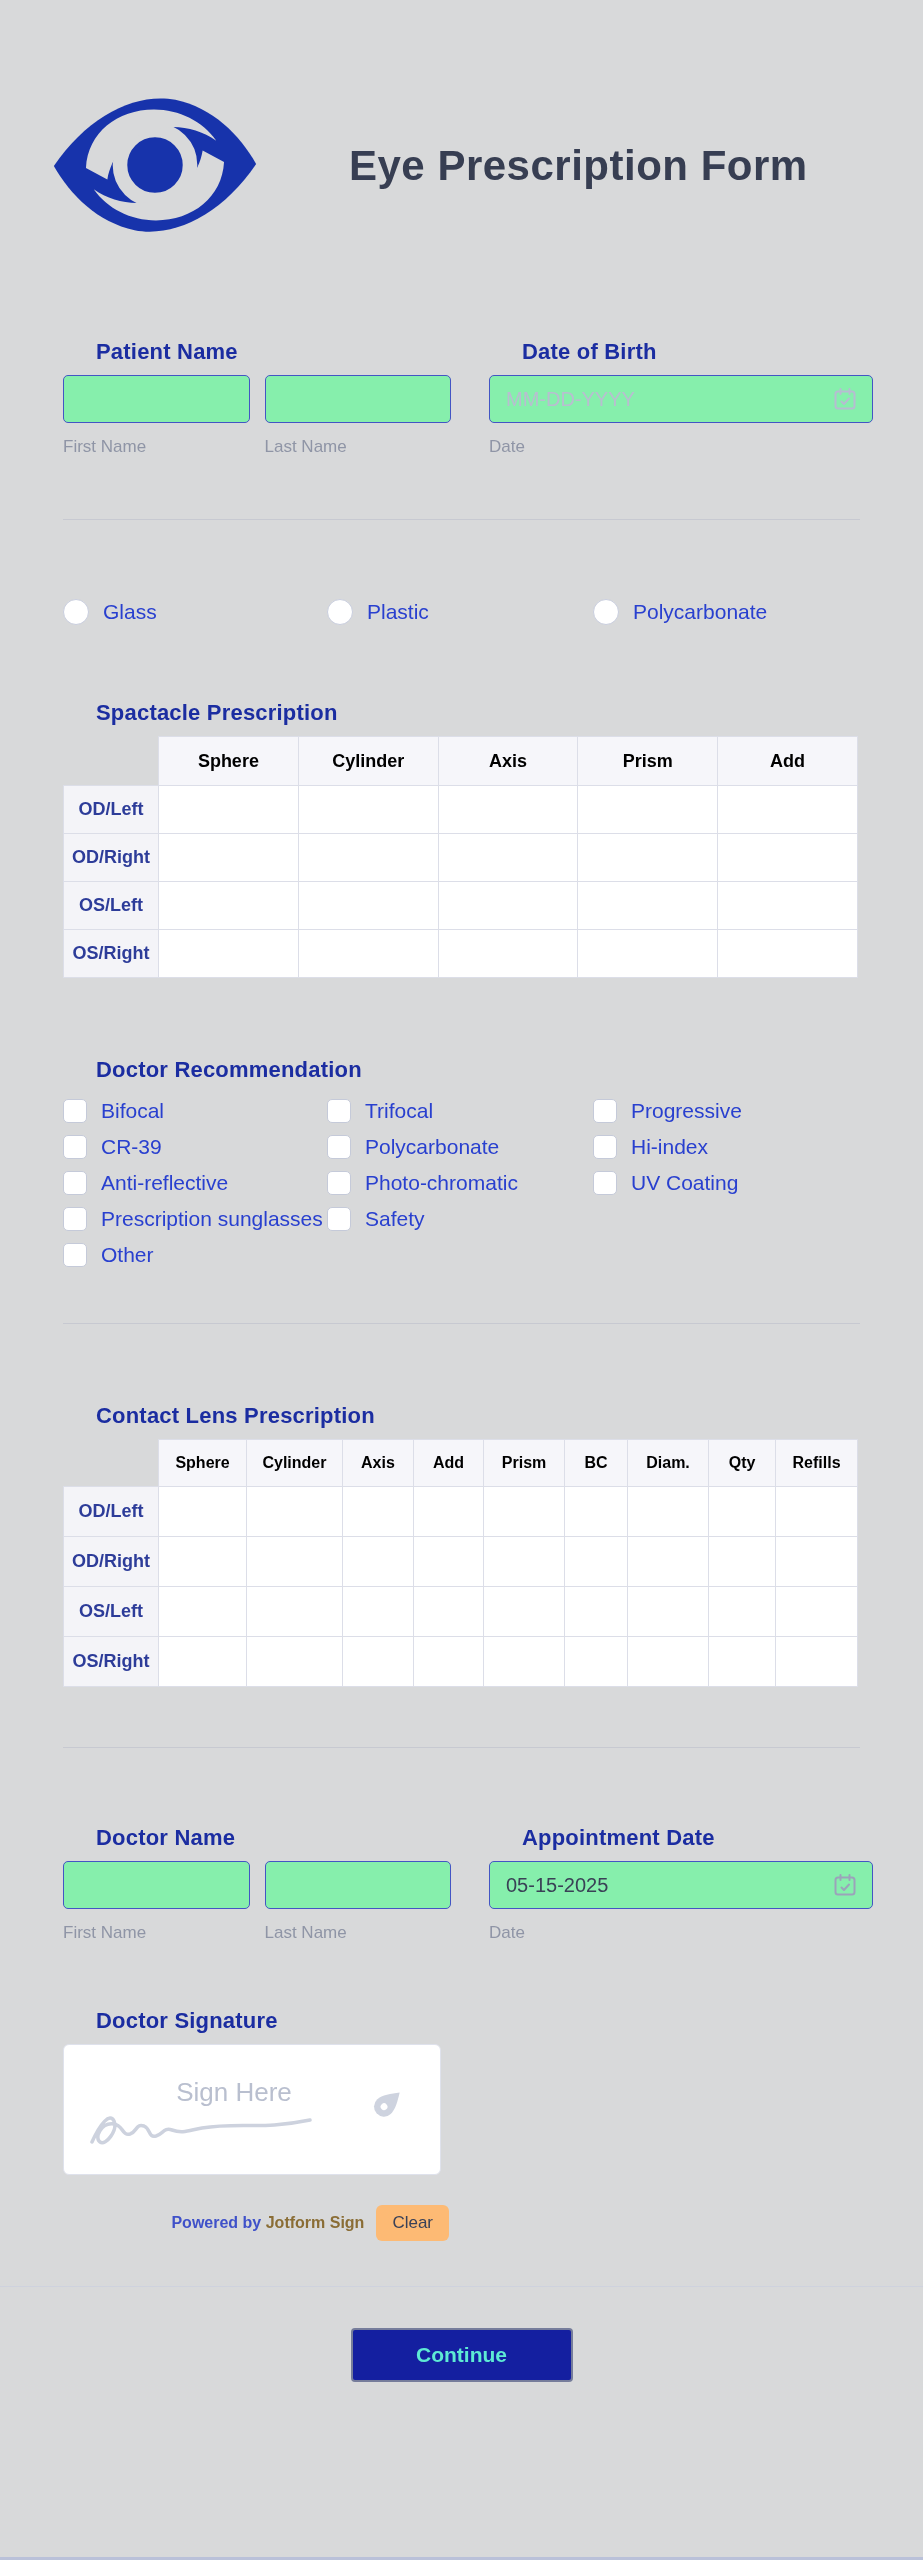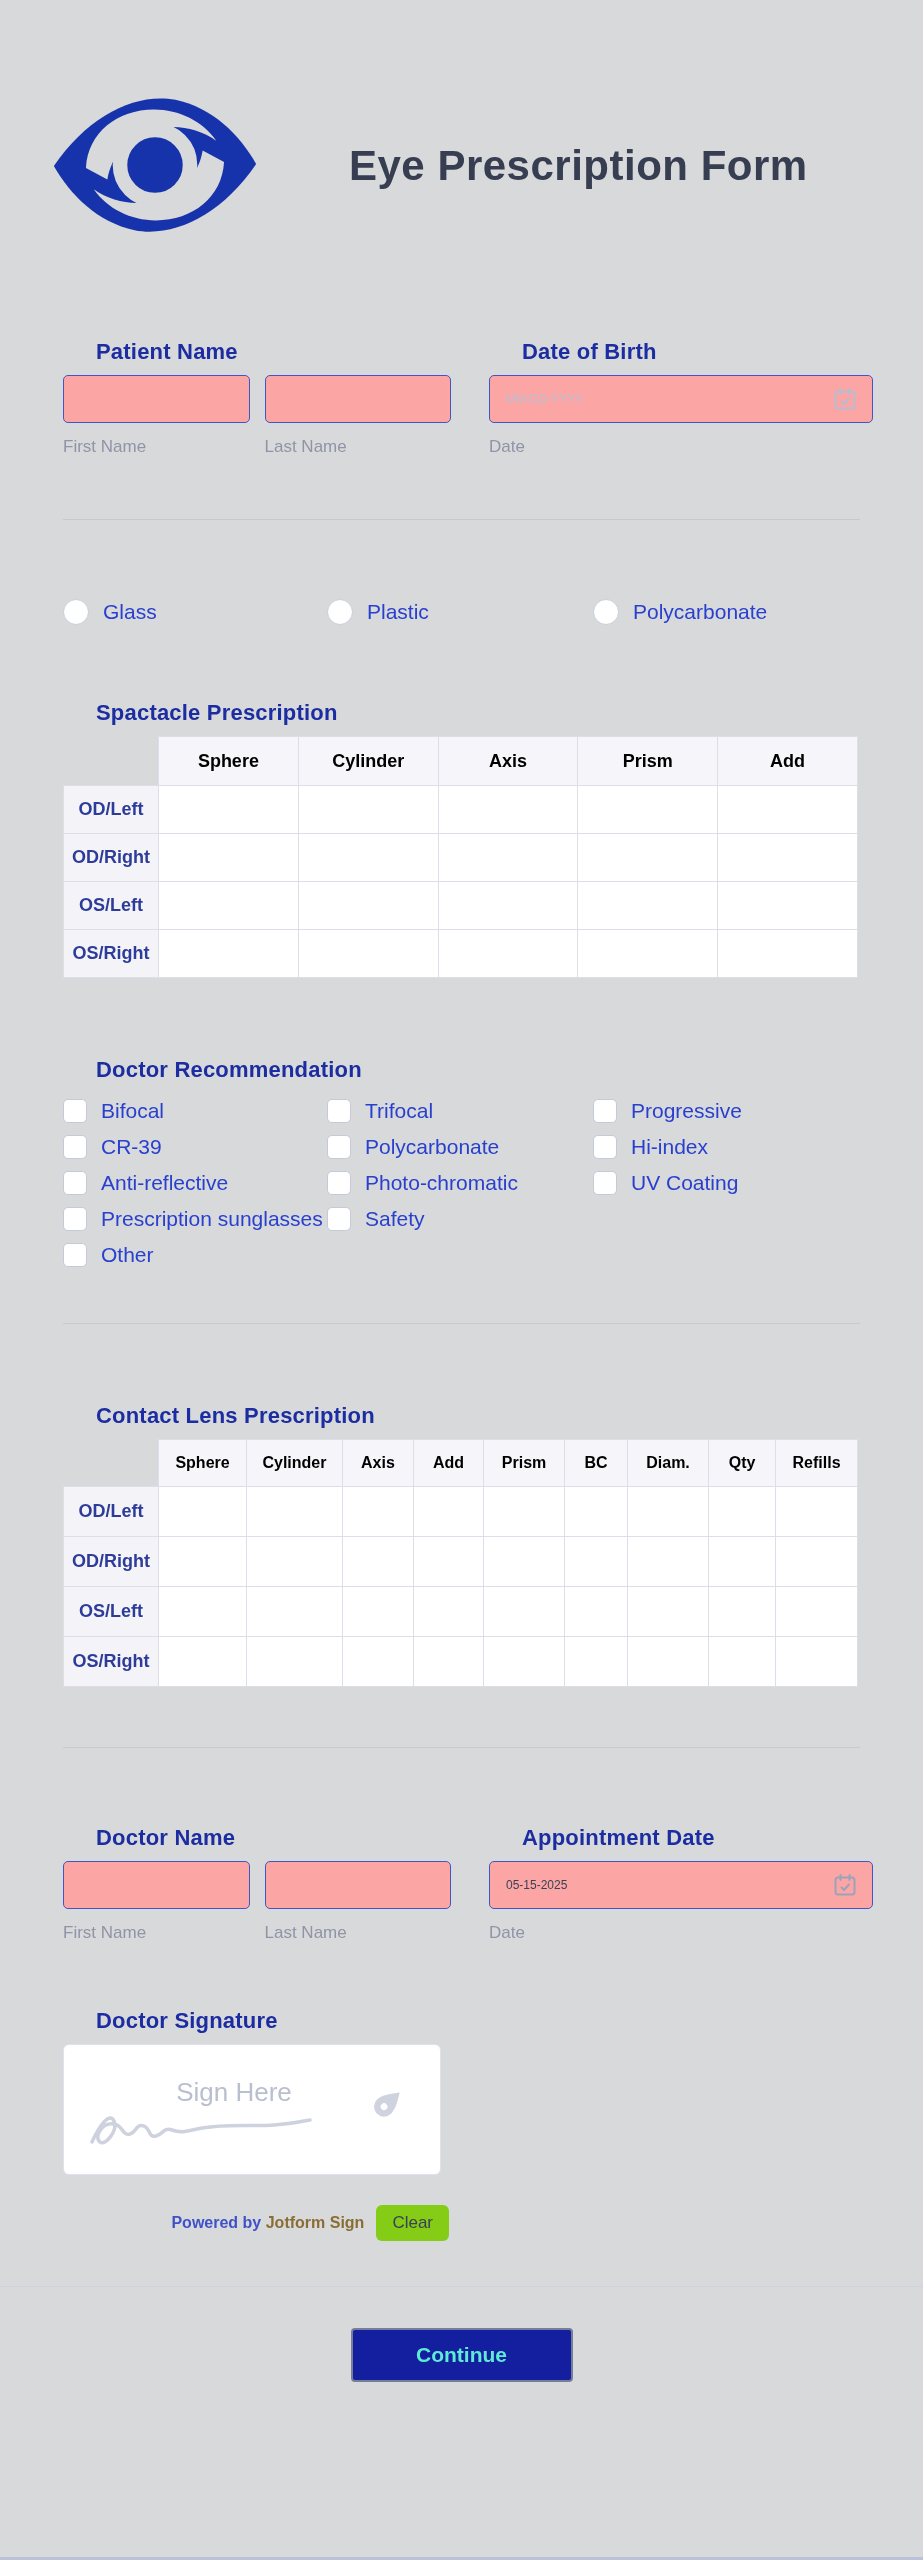--- a/index.html
+++ b/index.html
@@ -14,22 +14,22 @@
   
   .main{padding:0 50px 0 63px;}
   .flabel{font-size:22px;font-weight:bold;color:#1b2da1;letter-spacing:.2px;margin-left:33px;}
   .two-col{display:flex;}
   .col-a{width:388px;}
   .col-b{width:384px;margin-left:38px;}
   .col-c{width:378px;}
   .col-d{width:379px;margin-left:48px;}
   .name-row{display:flex;gap:15px;margin-top:10px;}
   .name-row .half{flex:1;}
-  .tinput{height:48px;background:#fca5a5;border:1px solid #4355c4;border-radius:5px;width:100%;
-          box-sizing:border-box;font-size:12px;color:#3a4156;padding:8px 16px;outline:none;
+  .tinput{height:48px;background:#86efac;border:1px solid #4355c4;border-radius:5px;width:100%;
+          box-sizing:border-box;font-size:20px;color:#3a4156;padding:8px 16px;outline:none;
           font-family:"Liberation Sans",sans-serif;}
   .tinput::placeholder{color:#b8bed0;}
   .sublabel{font-size:17px;color:#8f95a6;margin-top:14px;}
   .sub-row{display:flex;gap:15px;}
   .sub-row .half{flex:1;}
   .date-wrap{position:relative;margin-top:10px;}
   .date-wrap .tinput{padding-right:52px;}
   .cal-icon{position:absolute;right:16px;top:50%;transform:translateY(-50%);width:24px;height:24px;}
 
   .divider{height:1px;background:#c7c9d1;width:797px;}
@@ -71,21 +71,21 @@
 
   
   .sec-sign{margin-top:65px;}
   .sig-pad{width:378px;height:131px;background:#fff;border:1px solid #dfe2ec;border-radius:6px;position:relative;margin-top:10px;box-sizing:border-box;}
   .sign-here{position:absolute;top:32px;left:60px;width:220px;text-align:center;font-size:26px;color:#b9bfcf;}
   .pen-icon{position:absolute;right:32px;top:38px;width:42px;height:42px;}
   .squiggle{position:absolute;left:22px;bottom:16px;width:310px;height:62px;}
   .sig-footer{width:386px;display:flex;align-items:center;justify-content:flex-end;gap:12px;margin-top:30px;}
   .powered{font-size:16px;font-weight:bold;color:#3f51c9;}
   .powered .pbrand{color:#8a6d35;}
-  .clear-btn{background:#84cc16;border:none;border-radius:6px;padding:8px 16px;font-size:17px;color:#3a4157;
+  .clear-btn{background:#fdba74;border:none;border-radius:6px;padding:8px 16px;font-size:17px;color:#3a4157;
              font-family:"Liberation Sans",sans-serif;cursor:pointer;}
 
   
   .footer-sep{height:1px;background:#ced2de;margin-top:45px;width:100%;}
   .footer{padding-top:41px;text-align:center;}
   .continue{width:222px;height:54px;background:#141fa0;border:2px solid #767d9b;border-radius:4px;color:#5eead4;
             font-size:21px;font-weight:bold;font-family:"Liberation Sans",sans-serif;cursor:pointer;}
   .bottom-strip{position:absolute;bottom:0;left:0;right:0;height:3px;background:#bac1d9;}
 </style>
 </head>

